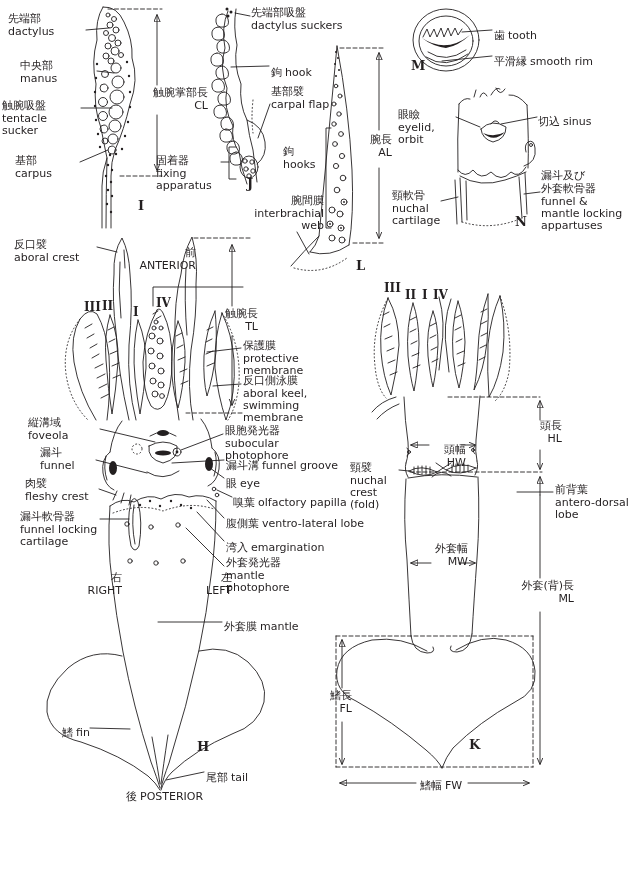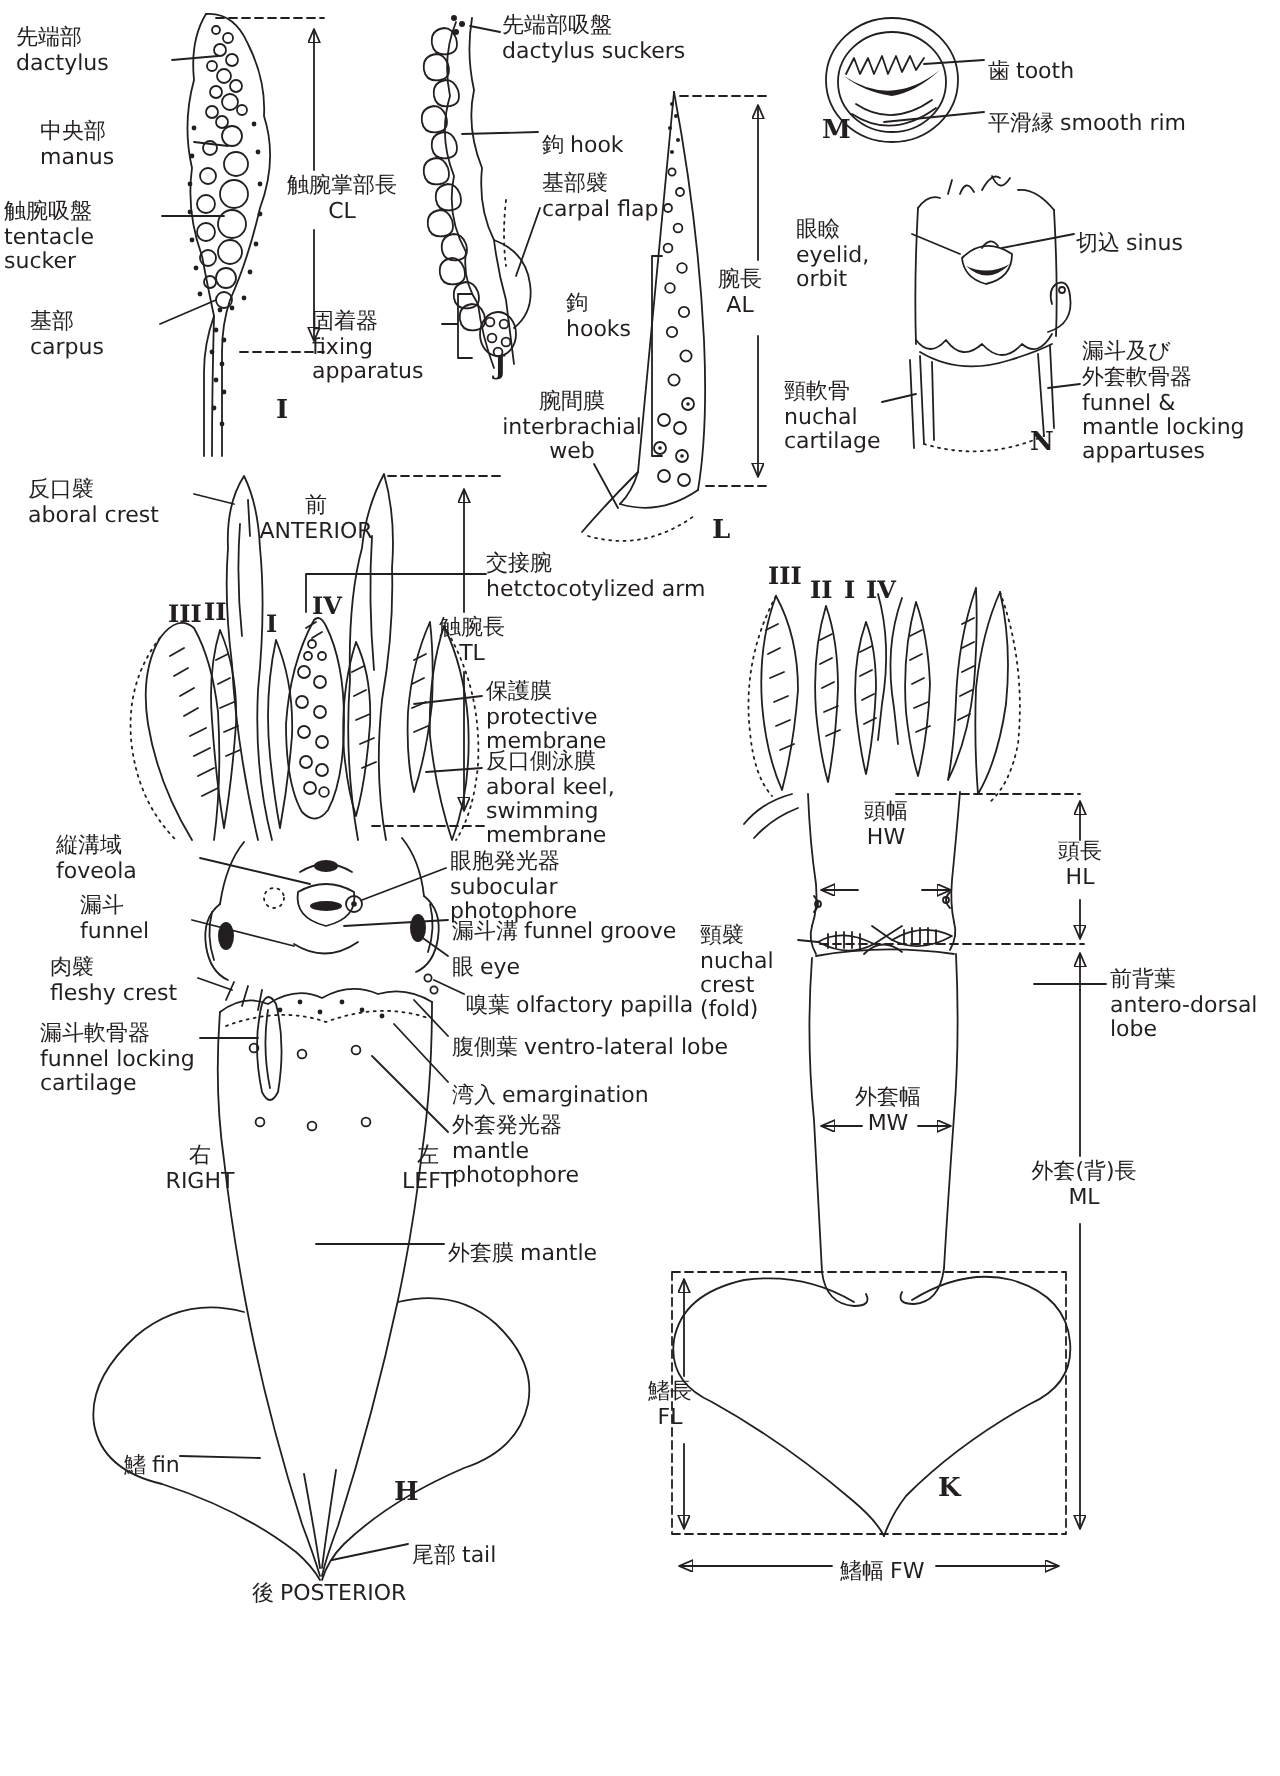--- a/index.html
+++ b/index.html
@@ -3,21 +3,21 @@
 <meta charset="utf-8">
 <style>
   html,body{margin:0;padding:0;background:#fff;}
   .canvas{position:relative;width:640px;height:888px;background:#fff;overflow:hidden;
           font-family:"DejaVu Sans",sans-serif;color:#231f20;}
   .lbl{position:absolute;color:#231f20;}
   .lbl .jp{display:block;font-size:11px;line-height:1.18;}
   .lbl .en{display:block;font-size:11px;line-height:1.1;}
   .lbl.inline .jp,.lbl.inline .en{display:inline;}
   .lbl.inline .en{margin-left:3px;}
-  .r{}.c{text-align:center}
+  .r{}.c{text-align:right}
   .fl{position:absolute;font-family:"DejaVu Serif",serif;font-weight:bold;font-size:13px;color:#231f20;}
   .rn{position:absolute;font-family:"DejaVu Serif",serif;font-size:12px;font-weight:600;color:#231f20;}
   svg.art{position:absolute;left:0;top:0;}
   svg.art path,svg.art line,svg.art ellipse,svg.art circle{fill:none;stroke:#231f20;stroke-width:0.9;stroke-linecap:round;stroke-linejoin:round;}
   svg.art .f{fill:#231f20;stroke:none;}
   svg.art .dash{stroke-dasharray:4 2.5;}
   svg.art .dot{stroke-dasharray:1 2.6;}
 </style>
 </head>
 <body>
@@ -418,24 +418,20 @@
       <span class="en">aboral crest</span>
     </div>
 <div class="lbl c" style="left:120px;top:247px;width:76px">
       <span class="jp">前</span>
       <span class="en">ANTERIOR</span>
     </div>
 <div class="rn" style="left:84px;top:300px">III</div>
 <div class="rn" style="left:102px;top:299px">II</div>
 <div class="rn" style="left:133px;top:305px">I</div>
 <div class="rn" style="left:156px;top:296px">IV</div>
-<div class="lbl" style="left:243px;top:276px;width:110px">
-      <span class="jp">交接腕</span>
-      <span class="en">hetctocotylized arm</span>
-    </div>
 <div class="lbl c" style="left:214px;top:308px;width:44px">
       <span class="jp">触腕長</span>
       <span class="en">TL</span>
     </div>
 <div class="lbl" style="left:243px;top:340px;width:110px">
       <span class="jp">保護膜</span>
       <span class="en">protective membrane</span>
     </div>
 <div class="lbl" style="left:243px;top:375px;width:100px">
       <span class="jp">反口側泳膜</span>
@@ -481,21 +477,21 @@
 <div class="lbl inline" style="left:224px;top:615px"><span class="jp">外套膜</span><span class="en">mantle</span></div>
 <div class="lbl inline" style="left:62px;top:721px"><span class="jp">鰭</span><span class="en">fin</span></div>
 <div class="lbl inline" style="left:206px;top:766px"><span class="jp">尾部</span><span class="en">tail</span></div>
 <div class="lbl inline" style="left:126px;top:785px"><span class="jp">後</span><span class="en">POSTERIOR</span></div>
 <div class="fl" style="left:197px;top:739px">H</div>
 
 <div class="rn" style="left:384px;top:281px">III</div>
 <div class="rn" style="left:405px;top:288px">II</div>
 <div class="rn" style="left:422px;top:288px">I</div>
 <div class="rn" style="left:433px;top:288px">IV</div>
-<div class="lbl c" style="left:420px;top:400px;width:46px">
+<div class="lbl c" style="left:420px;top:444px;width:46px">
       <span class="jp">頭幅</span>
       <span class="en">HW</span>
     </div>
 <div class="lbl c" style="left:518px;top:420px;width:44px">
       <span class="jp">頭長</span>
       <span class="en">HL</span>
     </div>
 <div class="lbl" style="left:555px;top:484px;width:80px">
       <span class="jp">前背葉</span>
       <span class="en">antero-dorsal lobe</span>

